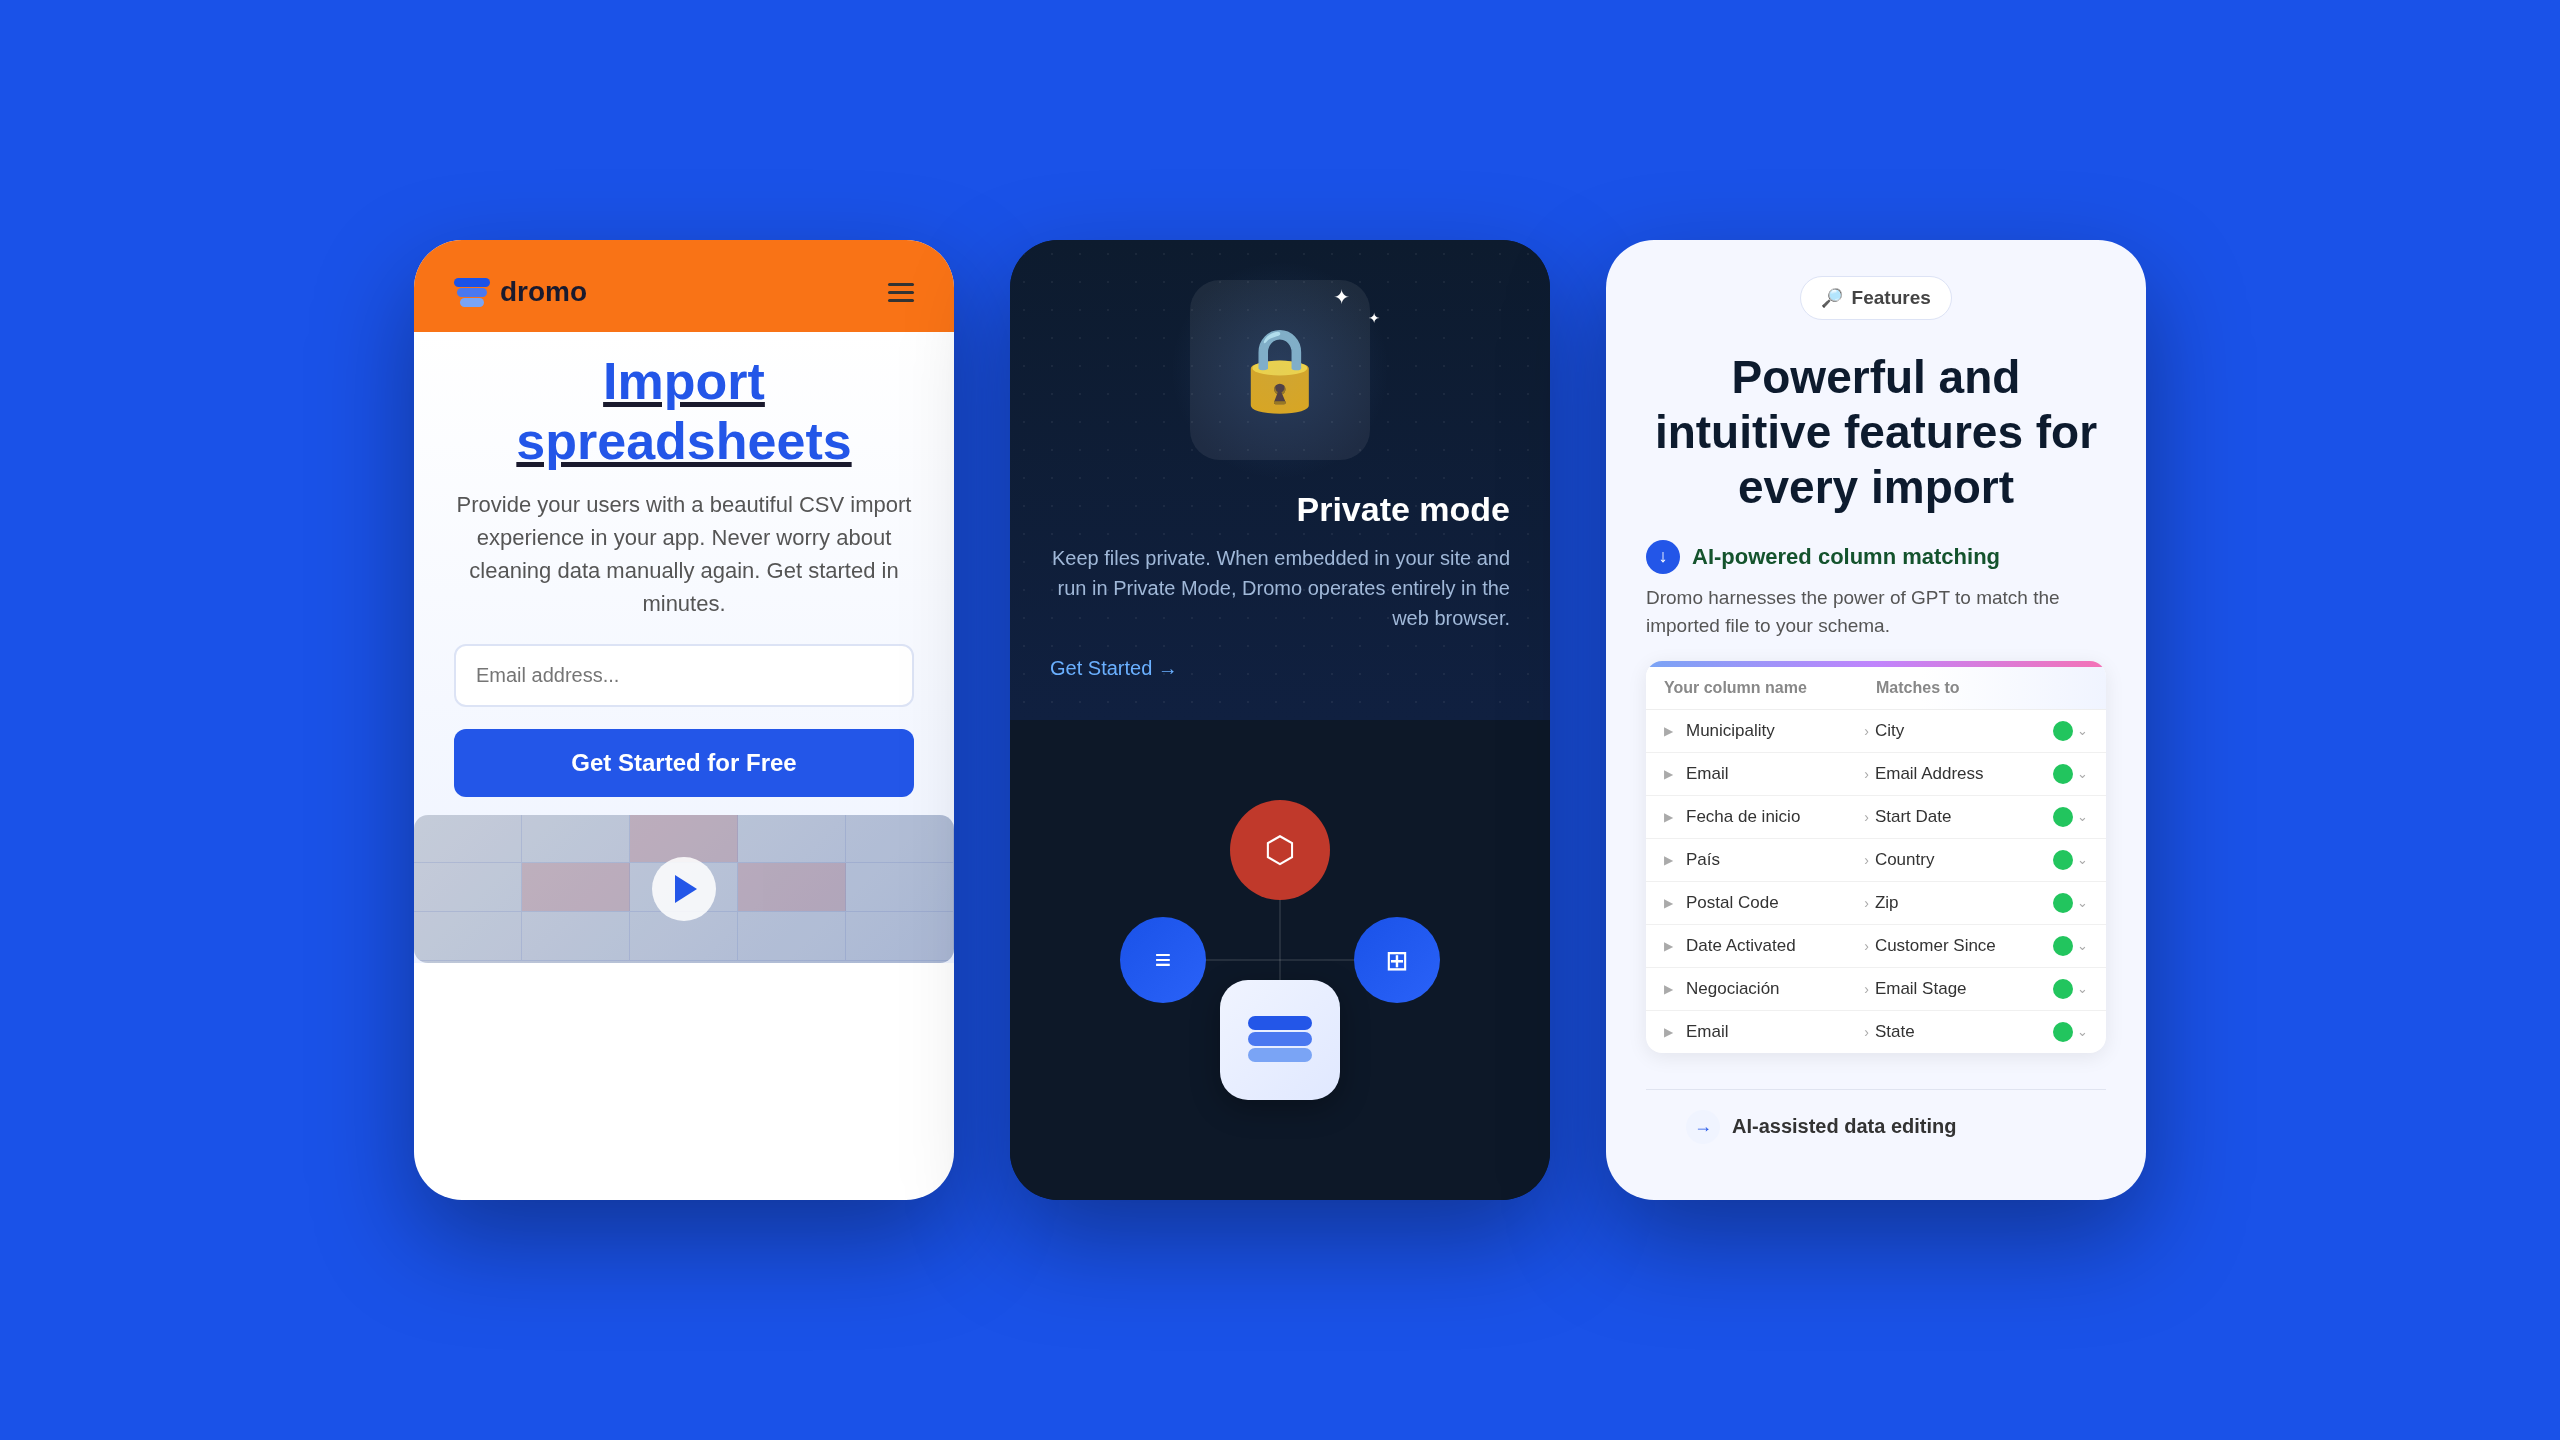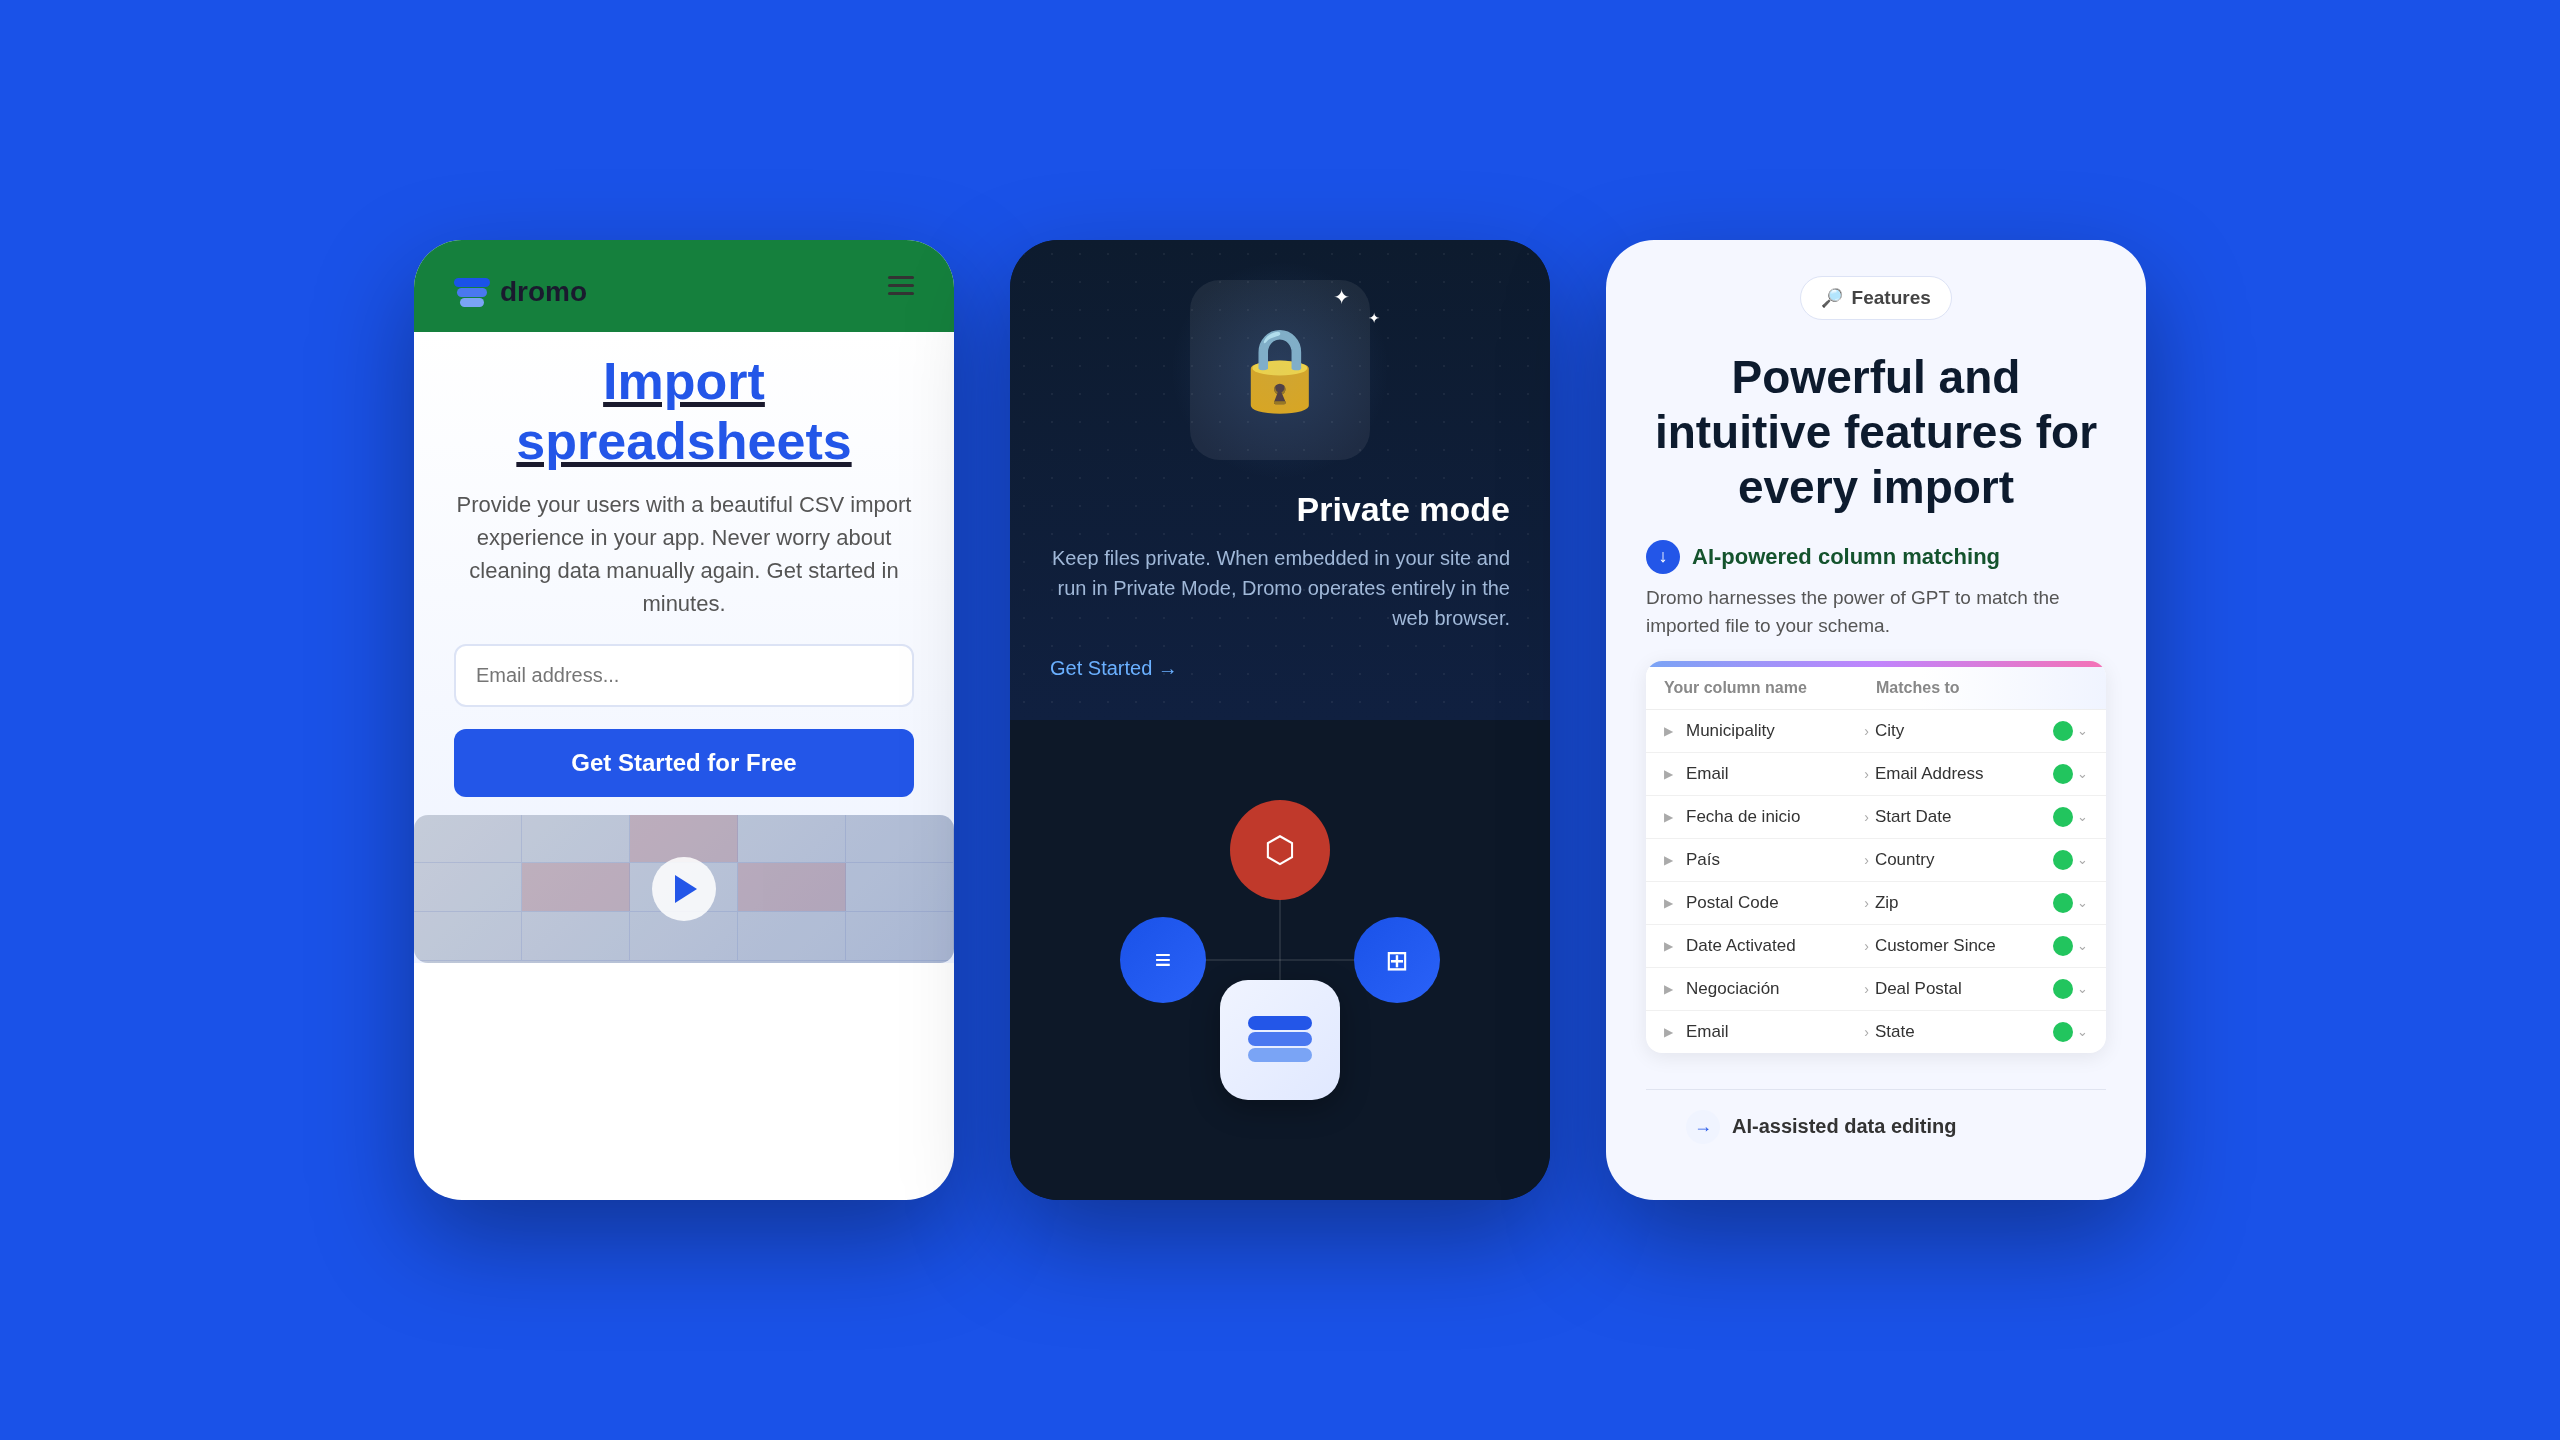--- a/index.html
+++ b/index.html
@@ -29,23 +29,24 @@
     }
 
     
     .phone-1 {
       width: 540px;
       height: 960px;
       background: #fff;
     }
     .phone1-header {
       display: flex;
+      align-items: center;
       justify-content: space-between;
       padding: 36px 40px 24px;
-      background: #15803d;
+      background: #f97316;
     }
     .phone1-logo {
       display: flex;
       align-items: center;
       gap: 10px;
     }
     .phone1-logo-icon {
       width: 36px;
       height: 28px;
       position: relative;
@@ -738,21 +739,21 @@
           <span class="col-arrow">›</span>
           <span class="col-name-right">Customer Since</span>
           <div class="col-status-green"></div>
           <span class="col-chevron">⌄</span>
         </div>
 
         <div class="col-match-row">
           <span class="col-expand">▶</span>
           <span class="col-name-left">Negociación</span>
           <span class="col-arrow">›</span>
-          <span class="col-name-right">Deal Postal</span>
+          <span class="col-name-right">Email Stage</span>
           <div class="col-status-green"></div>
           <span class="col-chevron">⌄</span>
         </div>
 
         <div class="col-match-row">
           <span class="col-expand">▶</span>
           <span class="col-name-left">Email</span>
           <span class="col-arrow">›</span>
           <span class="col-name-right">State</span>
           <div class="col-status-green"></div>

